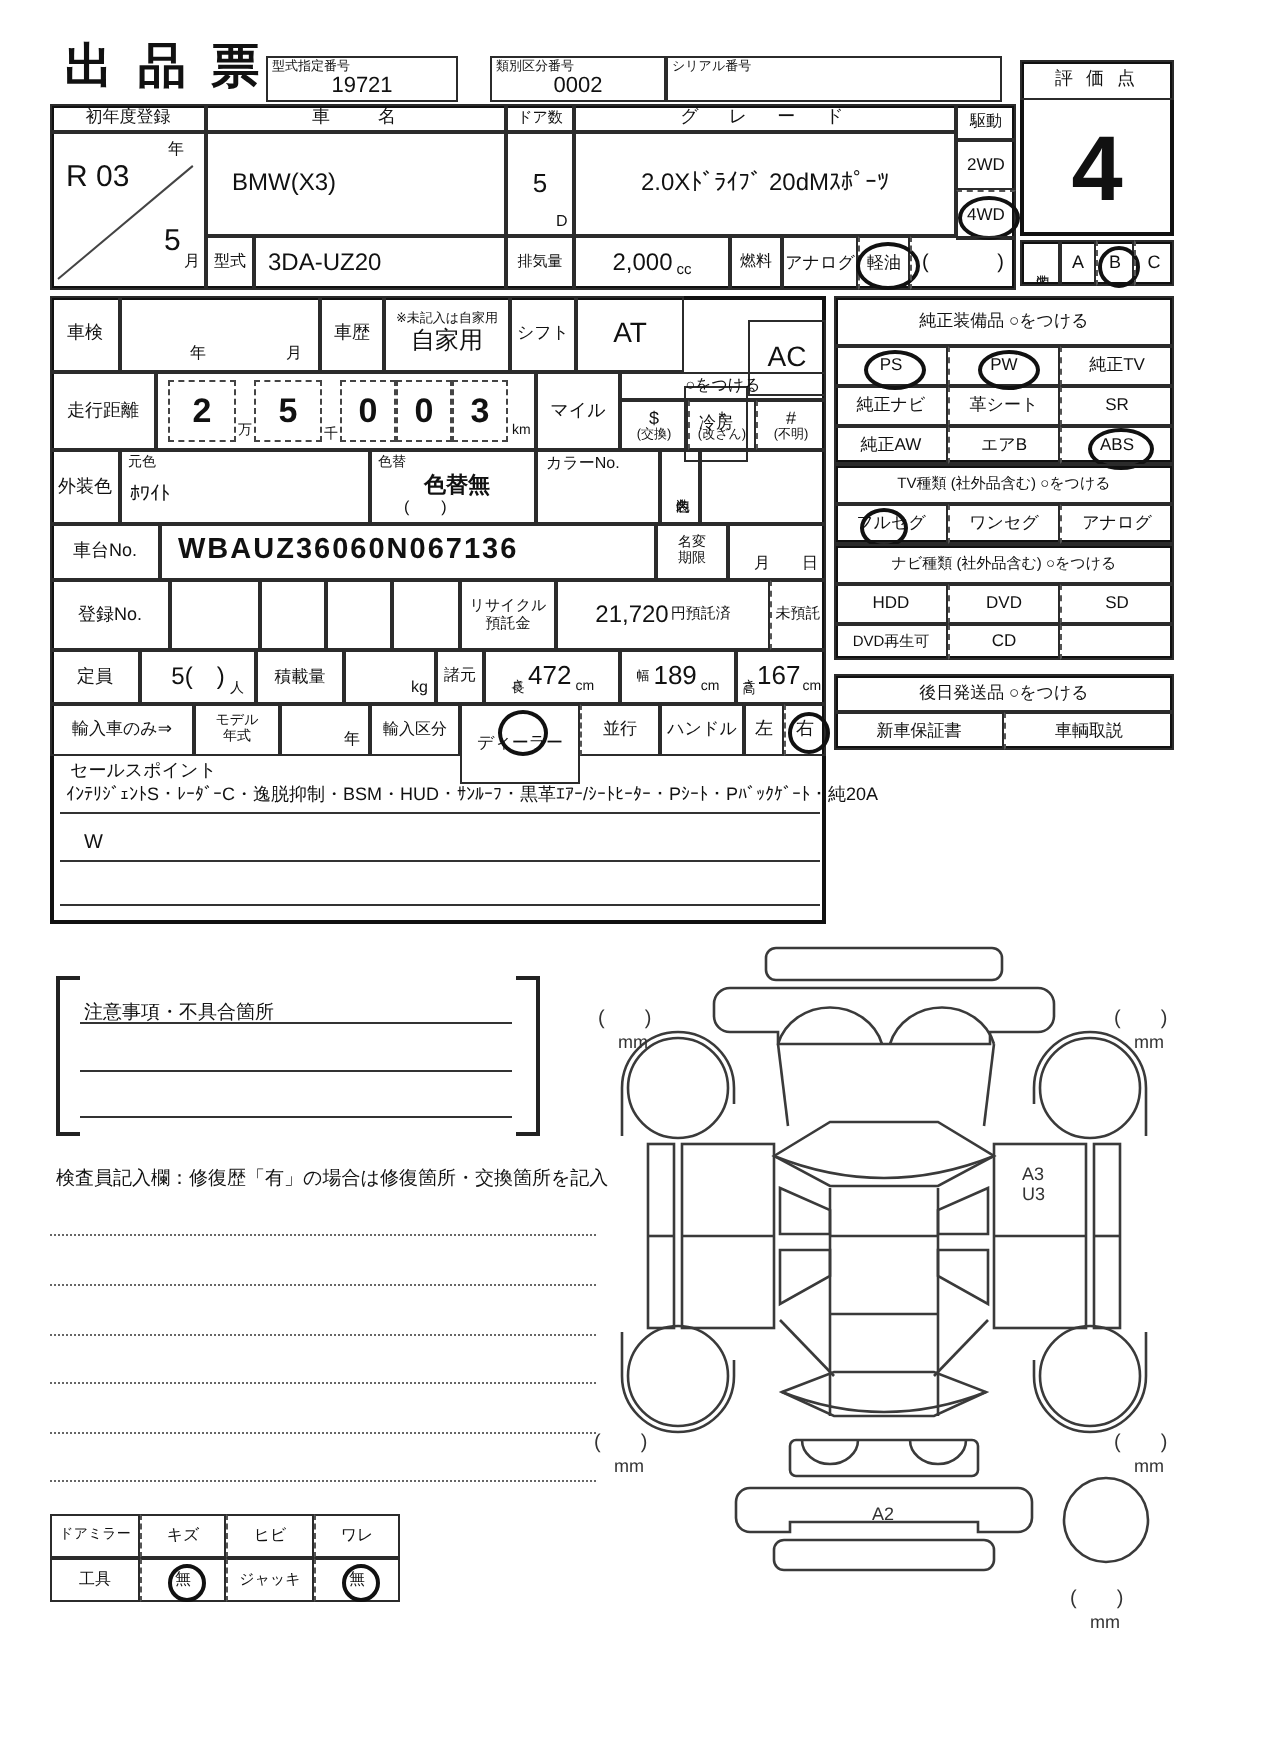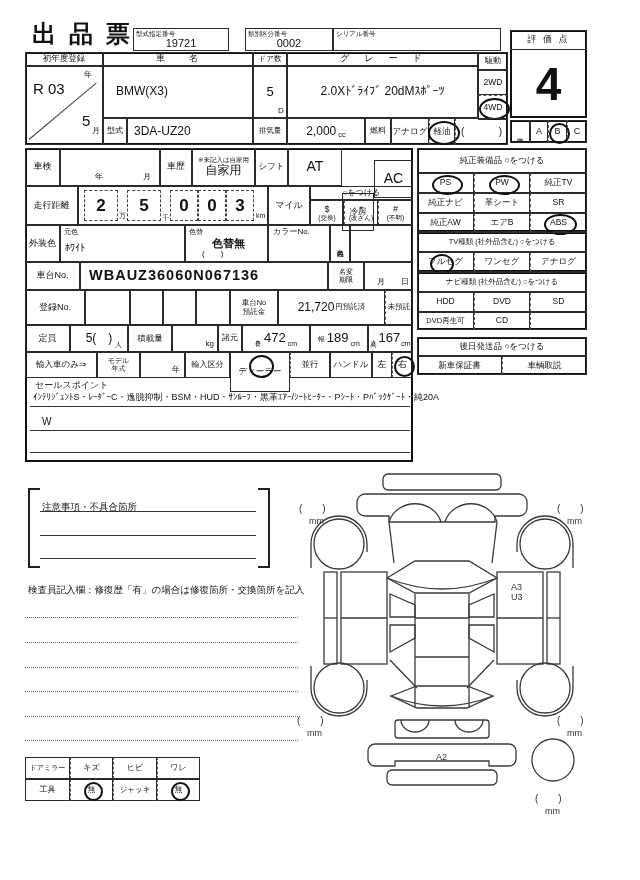--- a/index.html
+++ b/index.html
@@ -163,21 +163,21 @@
     <span class="abs" style="left:12px;top:15px;font-size:8px;">月</span>
     <span class="abs" style="left:36px;top:15px;font-size:8px;">日</span>
   </div>
 
   <div class="c" style="left:25px;top:290px;width:60px;height:35px;font-size:9px;">登録No.</div>
   <div class="c" style="left:85px;top:290px;width:45px;height:35px;"></div>
   <div class="c" style="left:130px;top:290px;width:33px;height:35px;"></div>
   <div class="c" style="left:163px;top:290px;width:33px;height:35px;"></div>
   <div class="c" style="left:196px;top:290px;width:34px;height:35px;"></div>
   <div class="c col2" style="left:230px;top:290px;width:48px;height:35px;">
-    <span style="font-size:7.5px;">車台No</span>
+    <span style="font-size:7.5px;">リサイクル</span>
     <span style="font-size:7.5px;">預託金</span>
   </div>
   <div class="c" style="left:278px;top:290px;width:107px;height:35px;">
     <span style="font-size:12px;">21,720</span>
     <span style="font-size:7.5px;margin-left:1px;">円預託済</span>
   </div>
   <div class="c dashL" style="left:385px;top:290px;width:28px;height:35px;font-size:7.5px;">未預託</div>
 
   <div class="c" style="left:25px;top:325px;width:45px;height:27px;font-size:9px;">定員</div>
   <div class="c" style="left:70px;top:325px;width:58px;height:27px;">

